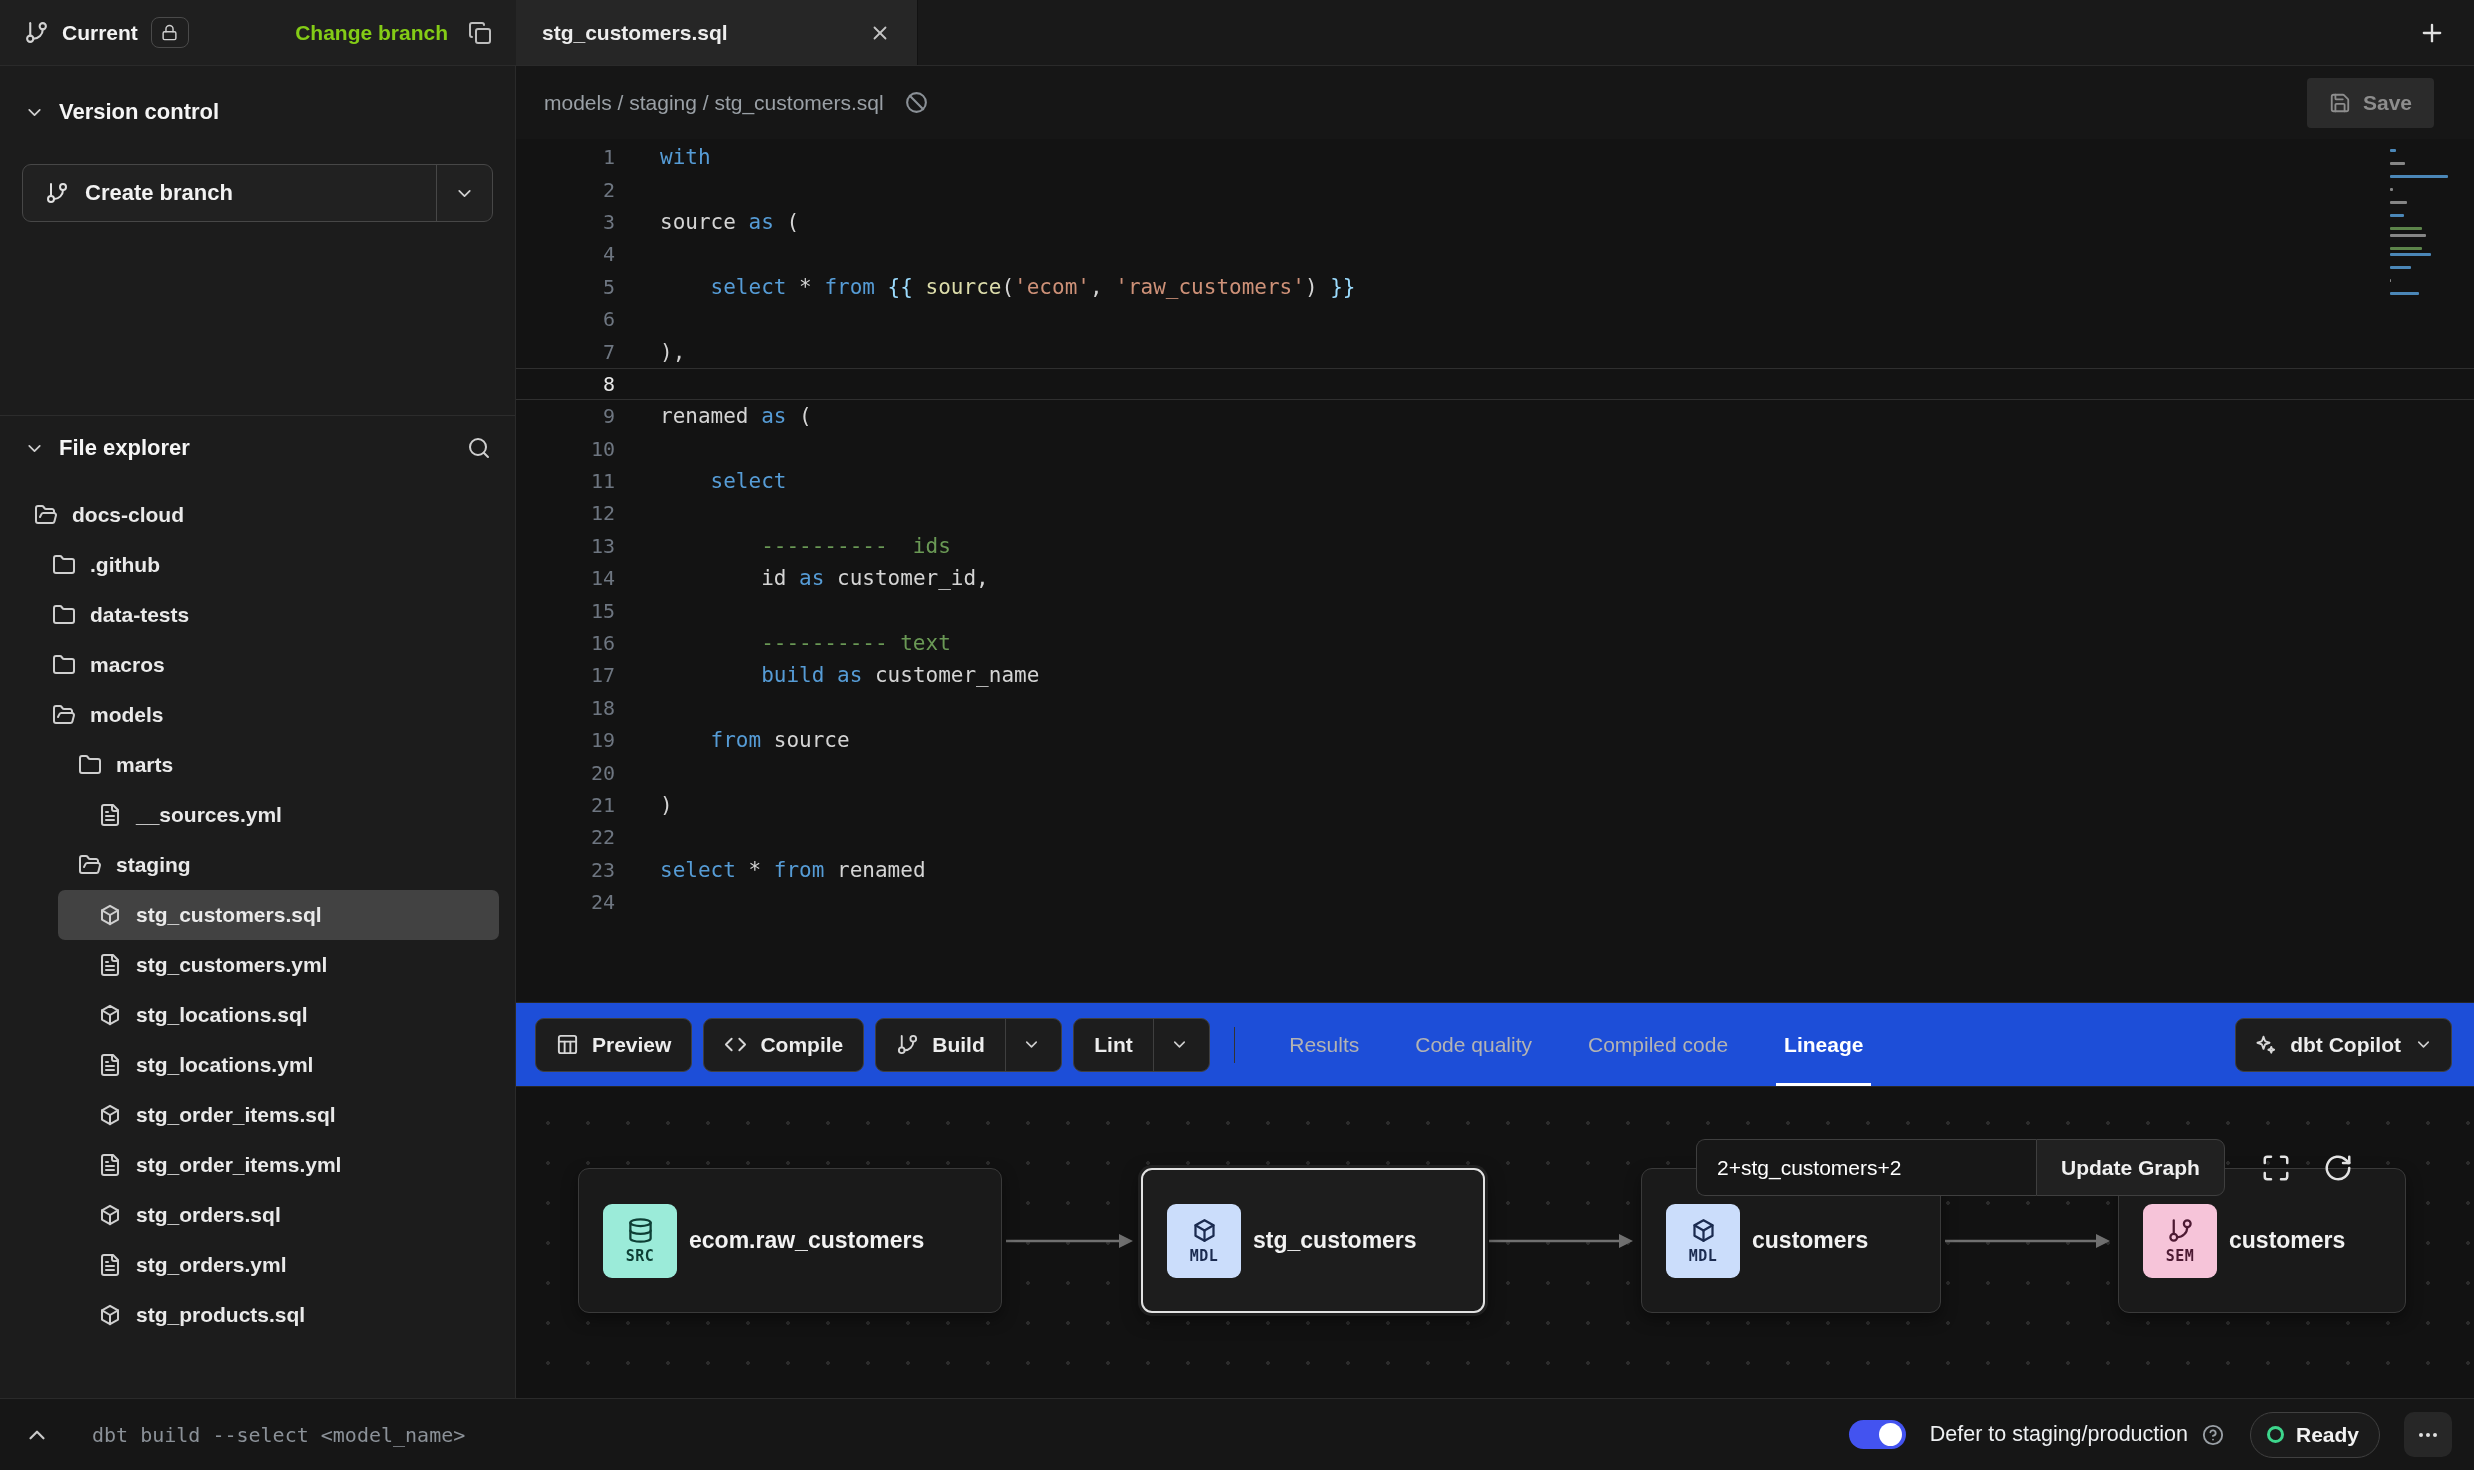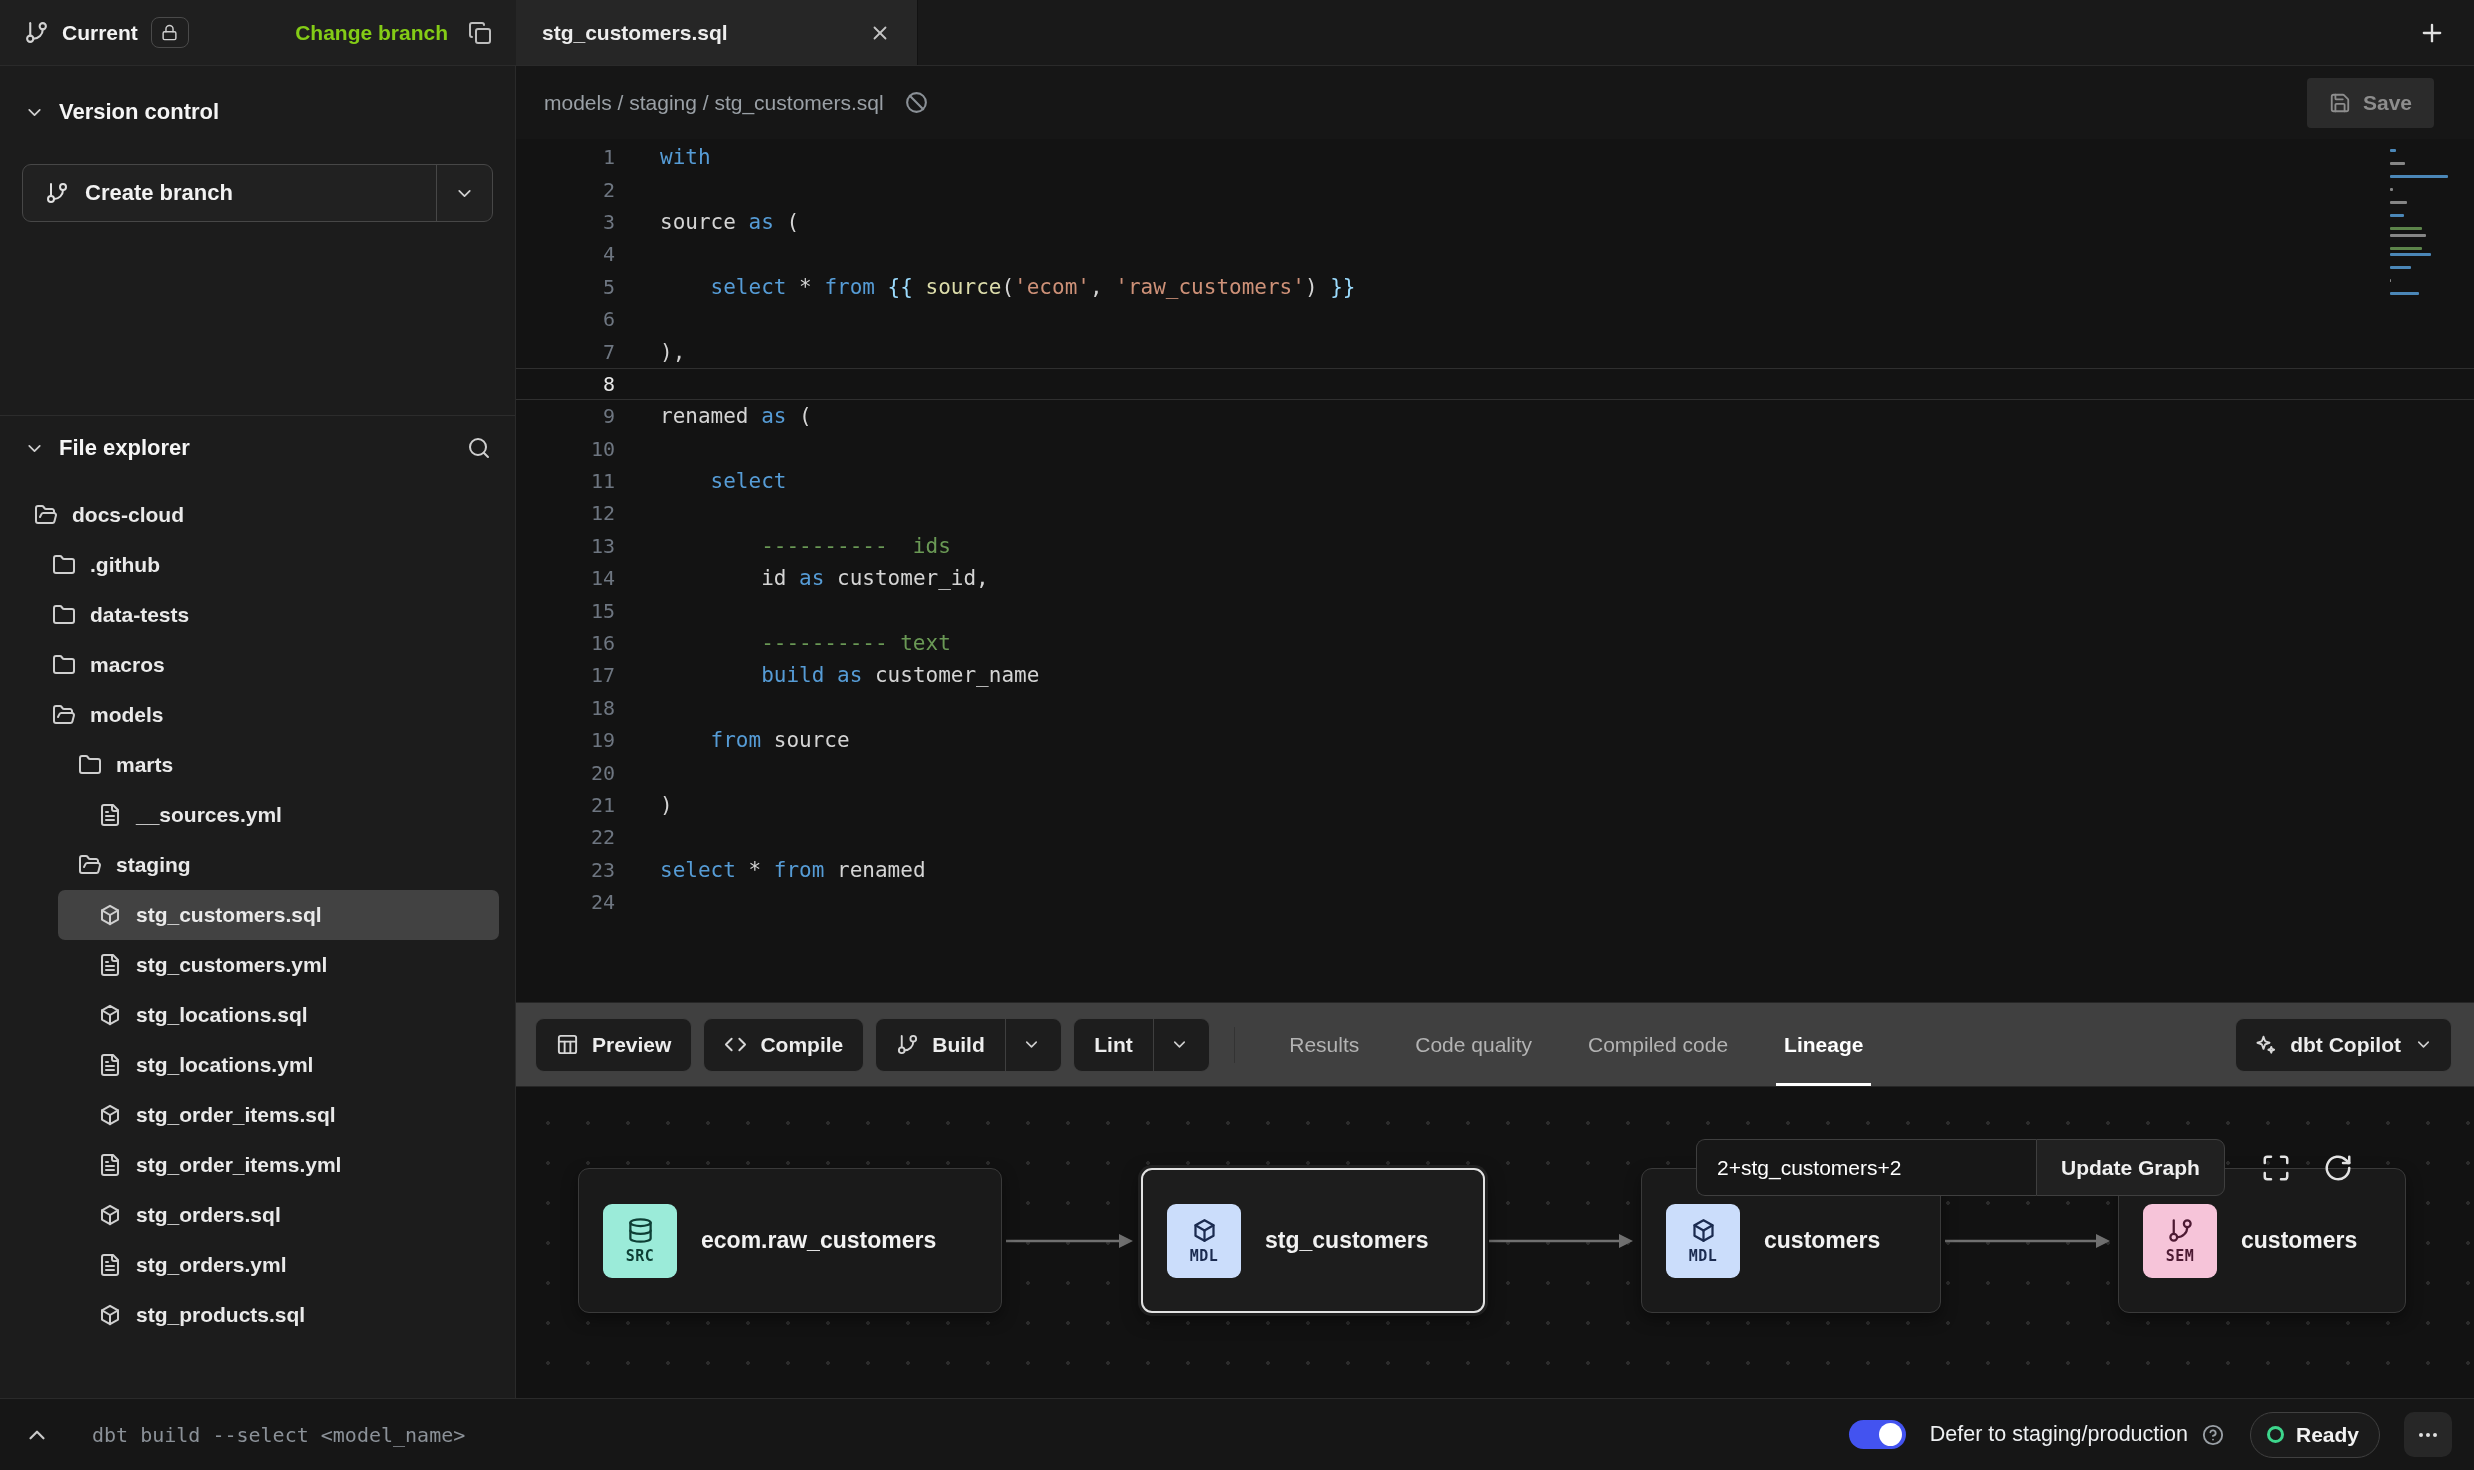--- a/index.html
+++ b/index.html
@@ -64,39 +64,39 @@
   .tk-kw{color:#569CD6}
   .tk-pl{color:#d4d4d4}
   .tk-str{color:#CE9178}
   .tk-cm{color:#6A9955}
   .tk-fn{color:#DCDCAA}
   .tk-br{color:#9CDCFE}
   .minimap{position:absolute;top:10px;right:18px;width:66px;display:flex;flex-direction:column;gap:3.5px}
   .mm-bar{height:3px;border-radius:1px;opacity:.85}
 
   
-  .panel-toolbar{height:85px;flex:0 0 85px;background:#404040;border-top:1px solid #262626;border-bottom:1px solid #262626;display:flex;align-items:center;padding:0 22px 0 19px}
+  .panel-toolbar{height:85px;flex:0 0 85px;background:#1d4ed8;border-top:1px solid #262626;border-bottom:1px solid #262626;display:flex;align-items:center;padding:0 22px 0 19px}
   .tool-buttons{display:flex;gap:11px;align-items:center}
   .tool-btn{height:54px;border:1.5px solid #3f3f3f;border-radius:9px;background:#1d1d1d;display:flex;align-items:center;padding:0 20px;gap:13px;color:#ededed;font-size:21px;font-weight:600;cursor:pointer;white-space:nowrap}
   .tool-btn .icon{font-size:23px;color:#d6d6d6}
   .btn-divider{width:1.5px;align-self:stretch;background:#3f3f3f;margin:0 3px 0 7px}
   .tool-btn .chev{font-size:19px;color:#cfcfcf}
   .vdivider{width:1px;height:36px;background:#333;margin:0 26px 0 24px}
   .panel-tabs{display:flex;align-items:stretch;height:100%}
   .panel-tab{display:flex;align-items:center;margin:0 28px;font-size:21px;color:#b3b3b3;position:relative;cursor:pointer;white-space:nowrap}
   .panel-tab.active{color:#fff;font-weight:600}
   .panel-tab.active::after{content:"";position:absolute;left:-8px;right:-8px;bottom:0;height:3px;background:#fff}
   .copilot-btn{margin-left:auto;height:54px;border:1.5px solid #3f3f3f;border-radius:9px;background:#1d1d1d;display:flex;align-items:center;gap:13px;padding:0 18px;font-size:21px;font-weight:600;color:#ededed;cursor:pointer;white-space:nowrap}
   .copilot-btn .icon{font-size:23px;color:#d8d8d8}
   .copilot-btn .chev{font-size:19px;color:#cfcfcf}
 
   
   .lineage{height:311px;flex:0 0 311px;position:relative;background:#121212;background-image:radial-gradient(circle,#2c2c2c 1.7px,transparent 1.9px);background-size:40px 40px;background-position:12px 16px;overflow:hidden}
   #lineage-arrows{position:absolute;inset:0;width:100%;height:100%}
-  .lin-node{position:absolute;top:81px;height:145px;background:#1a1a1a;border:1.5px solid #3a3a3a;border-radius:11px;display:flex;align-items:center;gap:24px;padding-left:24px;box-shadow:0 6px 16px rgba(0,0,0,.4);cursor:pointer}
+  .lin-node{position:absolute;top:81px;height:145px;background:#1a1a1a;border:1.5px solid #3a3a3a;border-radius:11px;display:flex;align-items:center;gap:12px;padding-left:24px;box-shadow:0 6px 16px rgba(0,0,0,.4);cursor:pointer}
   .lin-node.selected{border:2.5px solid #e2e2e2;background:#1d1d1d;box-shadow:0 0 0 3px rgba(255,255,255,.07),0 6px 18px rgba(0,0,0,.5)}
   .node-badge{width:74px;height:74px;border-radius:9px;display:flex;flex-direction:column;align-items:center;justify-content:center;gap:3px}
   .node-badge .icon{font-size:27px}
   .badge-text{font-family:"DejaVu Sans Mono",monospace;font-size:15px;font-weight:700;letter-spacing:.5px}
   .node-label{font-size:23px;font-weight:600;color:#f2f2f2;white-space:nowrap}
   .lineage-controls{position:absolute;top:52px;left:1180px;display:flex;align-items:center}
   .lin-input{width:340px;height:57px;background:#171717;border:1.5px solid #3f3f3f;border-right:none;border-radius:9px 0 0 9px;color:#fff;font-size:21px;font-family:inherit;padding:0 20px;outline:none}
   .lin-update{height:57px;background:#212121;border:1.5px solid #3f3f3f;border-radius:0 9px 9px 0;color:#f0f0f0;font-size:21px;font-weight:600;padding:0 24px;font-family:inherit;cursor:pointer}
   .lin-iconbtn{margin-left:36px;font-size:30px;color:#e2e2e2;cursor:pointer}
   .lin-iconbtn + .lin-iconbtn{margin-left:32px}

